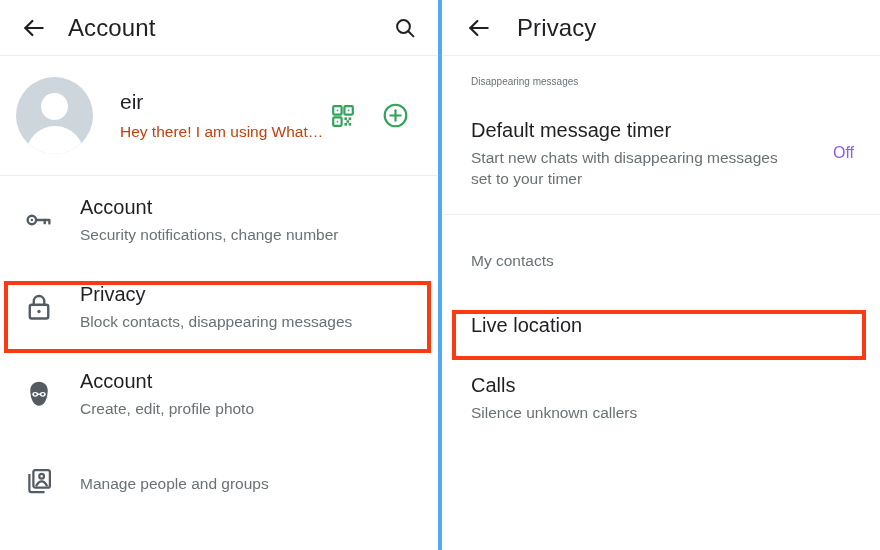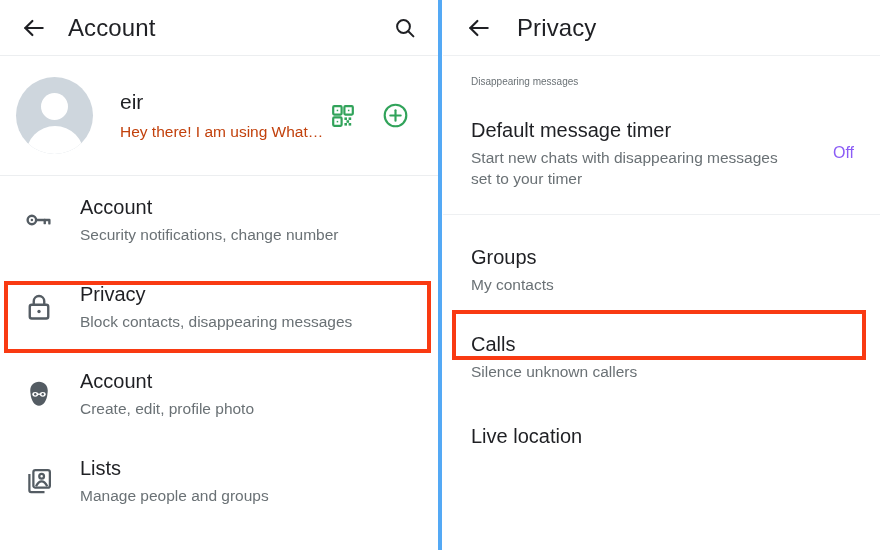--- a/index.html
+++ b/index.html
@@ -378,21 +378,20 @@
       <div class="settings-item">
         <div class="settings-icon">
           <svg width="30" height="30" viewBox="0 0 24 24" fill="none" stroke="#545c63" stroke-width="1.8" stroke-linejoin="round">
             <path d="M4.3 6.4 V19.4 a1.4 1.4 0 0 0 1.4 1.4 H16.4"></path>
             <rect x="7.5" y="3.3" width="13.2" height="14.0" rx="1.6"></rect>
             <circle cx="14.1" cy="8.1" r="1.9"></circle>
             <path d="M9.6 16.2 c1.4-2.6 3.0-3.9 4.5-3.9 s3.1 1.3 4.5 3.9"></path>
           </svg>
         </div>
         <div class="settings-text">
-          <div class="settings-title">Lists</div>
           <div class="settings-sub">Manage people and groups</div>
         </div>
       </div>
 
     </div>
   </div>
 
   <div class="panel-divider"></div>
 
   <div class="panel" id="panel-right">
@@ -417,37 +416,36 @@
         <div class="pv-title">Default message timer</div>
         <div class="pv-sub" style="max-width:322px;">Start new chats with disappearing messages set to your timer</div>
       </div>
       <div class="pv-value" style="margin-top:26px; margin-right:10px;">Off</div>
     </div>
 
     <div class="hr hr-right" style="margin-top:24px;"></div>
 
     <div class="pv-item" style="margin-top:30px;">
       <div class="pv-main">
-        <div class="pv-title">Groups</div>
         <div class="pv-sub">My contacts</div>
+      </div>
+    </div>
+
+    <div class="pv-item" style="margin-top:41px;">
+      <div class="pv-main">
+        <div class="pv-title">Live location</div>
       </div>
     </div>
 
     <div class="pv-item" style="margin-top:36px;">
       <div class="pv-main">
         <div class="pv-title">Calls</div>
         <div class="pv-sub">Silence unknown callers</div>
       </div>
     </div>
 
-    <div class="pv-item" style="margin-top:41px;">
-      <div class="pv-main">
-        <div class="pv-title">Live location</div>
-      </div>
-    </div>
-
 
   </div>
 
   <div class="highlight-box" id="hl-privacy"></div>
   <div class="highlight-box" id="hl-live-location"></div>
 
 </div>
 
 </body></html>

